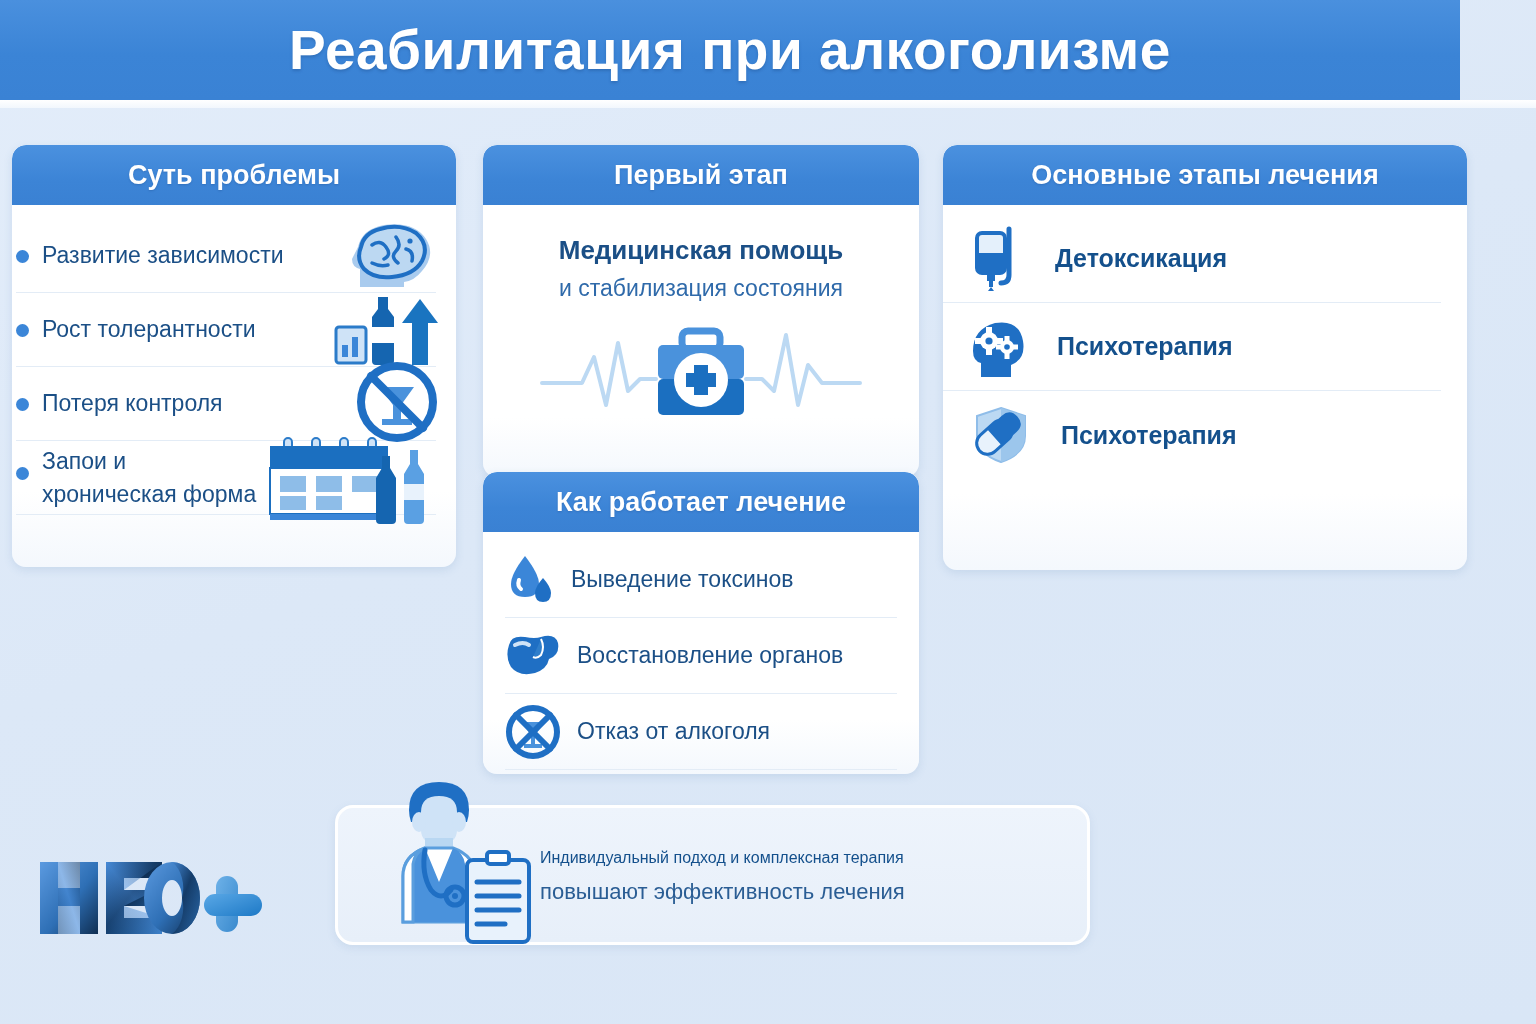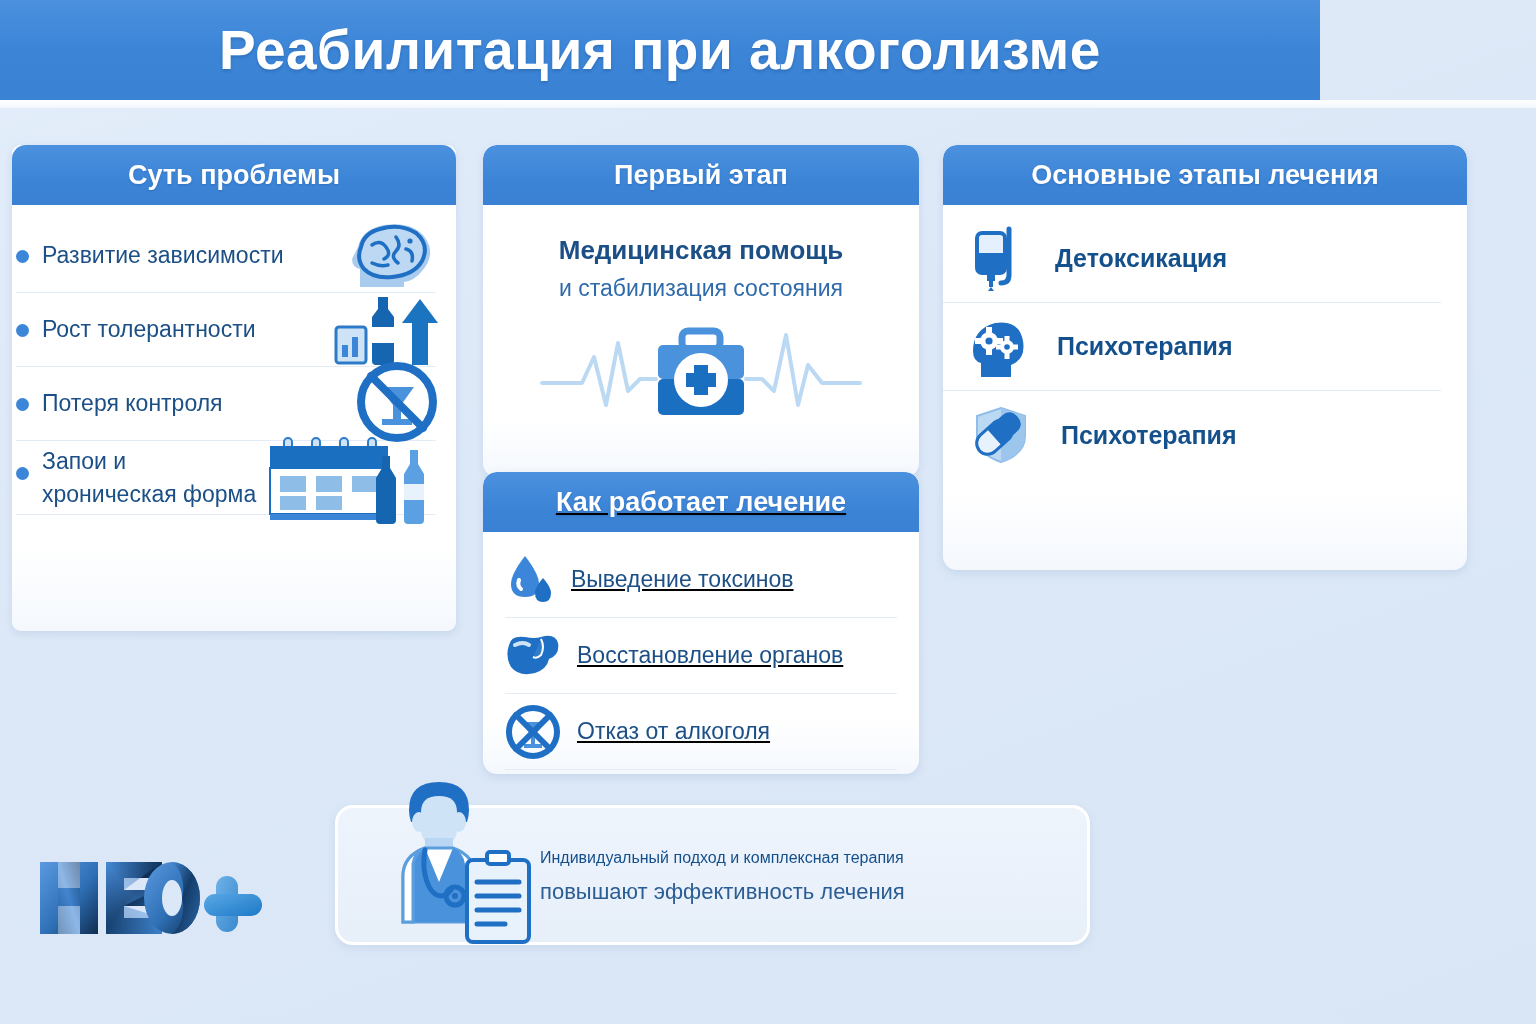--- a/index.html
+++ b/index.html
@@ -8,21 +8,21 @@
     font-family: "Liberation Sans", sans-serif;
     background: linear-gradient(160deg, #e3edfa 0%, #dce8f7 45%, #d9e6f6 100%);
     position: relative;
     overflow: hidden;
   }
 
   
   .header {
     position: absolute;
     left: 0; top: 0;
-    width: 1320px; height: 100px;
+    width: 1460px; height: 100px;
     background: linear-gradient(180deg, #4a90de 0%, #3b84d6 55%, #3a82d4 100%);
     display: flex; align-items: center; justify-content: center;
   }
   .header-title {
     color: #ffffff;
     font-size: 55px;
     font-weight: bold;
     letter-spacing: 0.5px;
     text-shadow: 0 2px 3px rgba(20,60,120,0.28);
     white-space: nowrap;
@@ -46,21 +46,21 @@
     background: linear-gradient(180deg,#4b91df 0%, #3c84d6 60%, #3a81d3 100%);
     display: flex; align-items: center; justify-content: center;
     border-radius: 14px 14px 0 0;
   }
   .card-head-title {
     color: #fff; font-size: 27px; font-weight: bold; white-space: nowrap;
     text-shadow: 0 1px 2px rgba(20,60,120,0.25);
   }
 
   
-  #card-problem { left: 12px; top: 145px; width: 444px; height: 486px; border-radius: 9px; }
+  #card-problem { left: 12px; top: 145px; width: 444px; height: 422px; }
   .blist { padding: 14px 20px 8px 4px; }
   .brow {
     position: relative;
     display: flex; align-items: center;
     min-height: 74px;
     border-bottom: 1px solid #e3ecf6;
   }
   .brow:last-child { border-bottom: 1px solid #e3ecf6; }
   .bullet {
     width: 13px; height: 13px; border-radius: 50%;
@@ -80,21 +80,21 @@
   
   #card-first { left: 483px; top: 145px; width: 436px; height: 332px; }
   .first-text {
     text-align: center; padding: 26px 18px 0 18px;
   }
   .first-l1 { color: #1b4f86; font-size: 26px; font-weight: bold; line-height: 38px; }
   .first-l2 { color: #2f6aaa; font-size: 23px; font-weight: 500; line-height: 38px; }
   .kit-wrap { display: flex; justify-content: center; align-items: center; margin-top: 6px; }
 
   
-  #card-how { left: 483px; top: 472px; width: 436px; height: 302px; text-decoration: underline; }
+  #card-how { left: 483px; top: 472px; width: 436px; height: 302px; }
   .ilist { padding: 10px 22px 8px 22px; }
   .irow {
     display: flex; align-items: center; gap: 16px;
     min-height: 76px; border-bottom: 1px solid #e3ecf6; text-align: center;
   }
   .irow .ico { flex: 0 0 46px; display:flex; align-items:center; justify-content:center; }
   .itext { color: #1b4f86; font-size: 23px; font-weight: 500; }
 
   
   #card-stages { left: 943px; top: 145px; width: 524px; height: 425px; }

